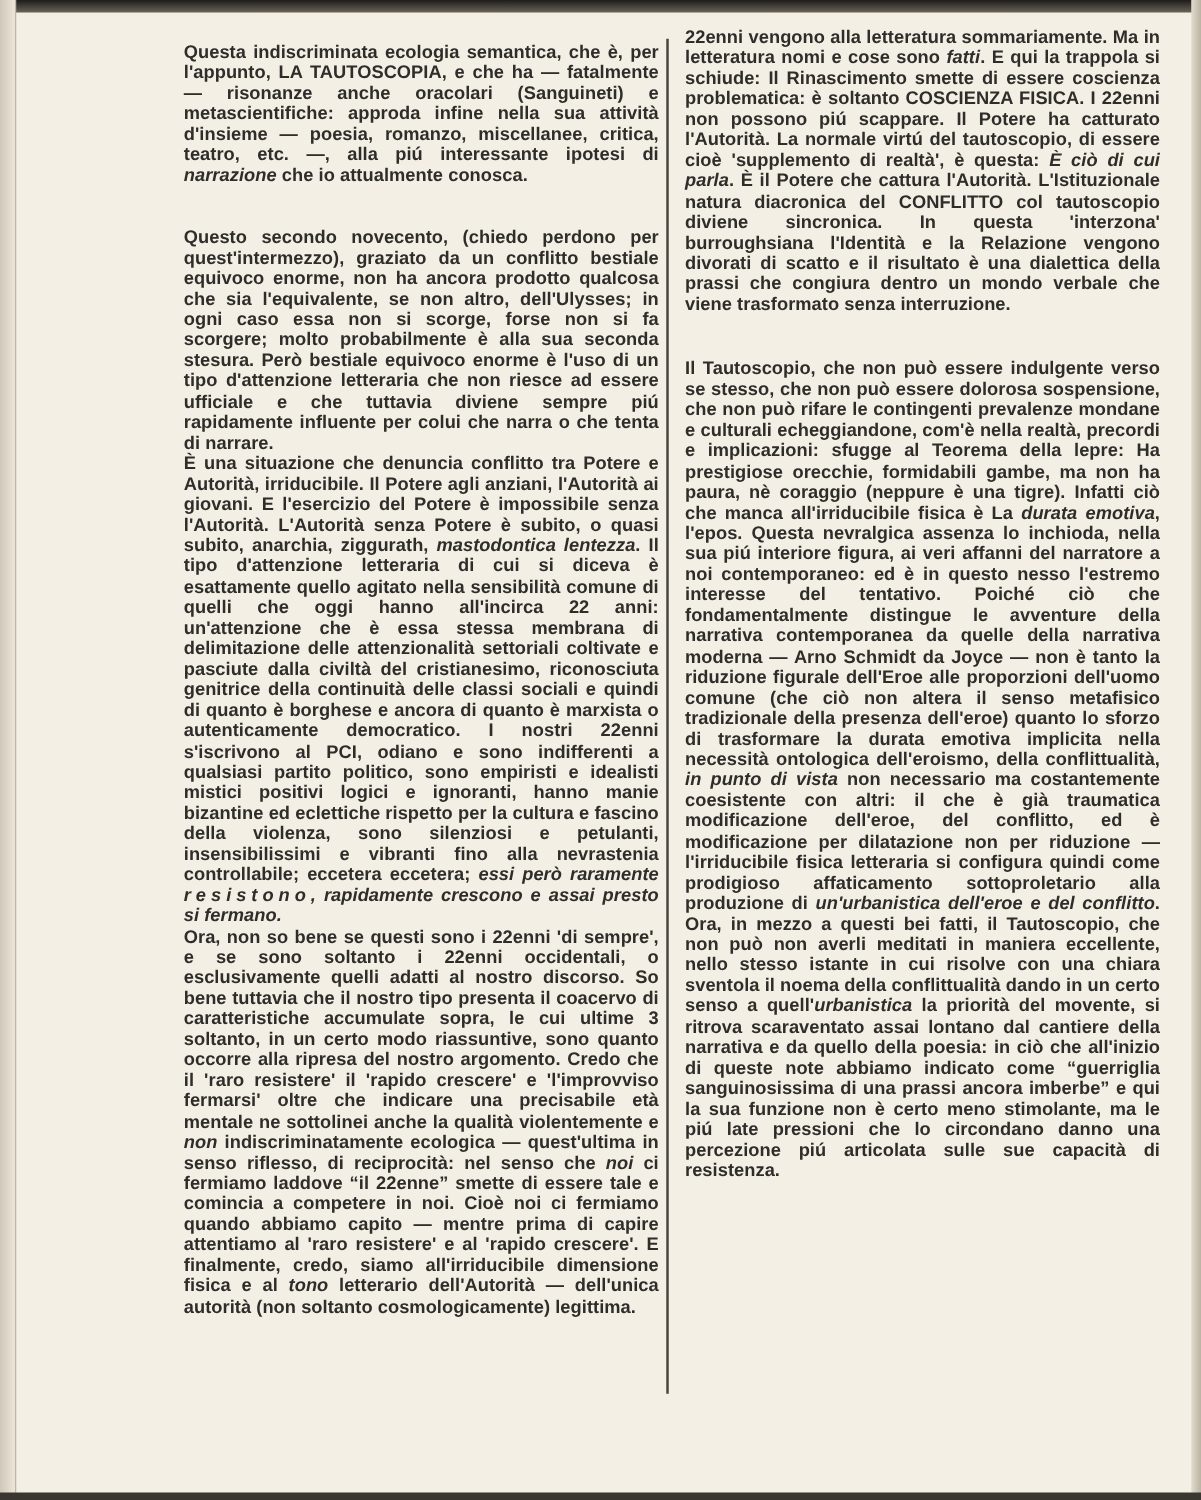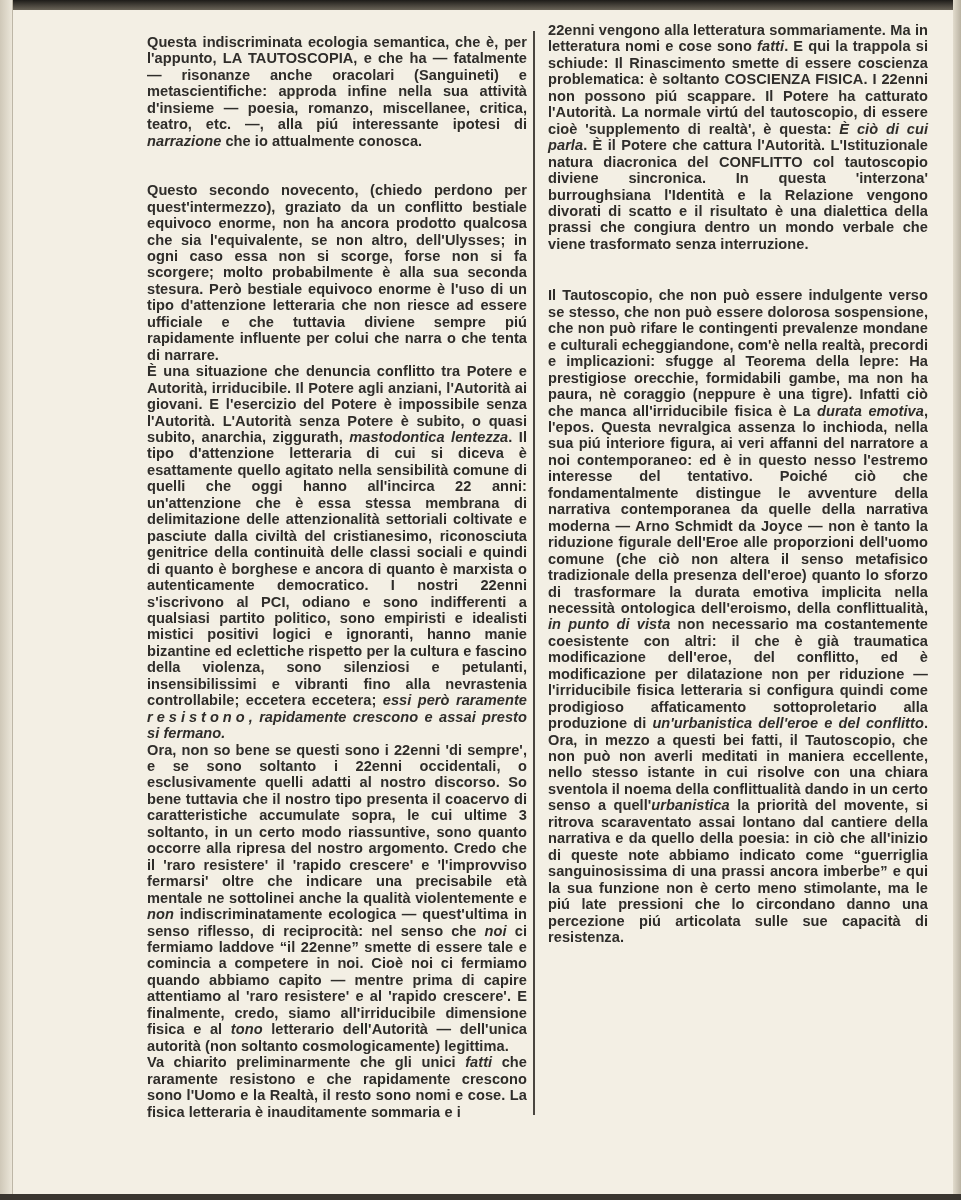--- a/index.html
+++ b/index.html
@@ -33,21 +33,20 @@
 <div class="top-edge"></div>
 <div class="left-edge"></div>
 <div class="right-edge"></div>
 <div class="bottom-edge"></div>
 
 <div class="col col-left">
   <p><span>Questa indiscriminata ecologia semantica, che è, per l'appunto, LA TAUTOSCOPIA, e che ha — fatalmente — risonanze anche oracolari (Sanguineti) e metascientifiche: approda infine nella sua attività d'insieme — poesia, romanzo, miscellanee, critica, teatro, etc. —, alla piú interessante ipotesi di </span><em>narrazione</em><span> che io attualmente conosca.</span></p>
   <p class="gap-big">Questo secondo novecento, (chiedo perdono per quest'intermezzo), graziato da un conflitto bestiale equivoco enorme, non ha ancora prodotto qualcosa che sia l'equivalente, se non altro, dell'Ulysses; in ogni caso essa non si scorge, forse non si fa scorgere; molto probabilmente è alla sua seconda stesura. Però bestiale equivoco enorme è l'uso di un tipo d'attenzione letteraria che non riesce ad essere ufficiale e che tuttavia diviene sempre piú rapidamente influente per colui che narra o che tenta di narrare.</p>
   <p><span>È una situazione che denuncia conflitto tra Potere e Autorità, irriducibile. Il Potere agli anziani, l'Autorità ai giovani. E l'esercizio del Potere è impossibile senza l'Autorità. L'Autorità senza Potere è subito, o quasi subito, anarchia, ziggurath, </span><em>mastodontica lentezza</em><span>. Il tipo d'attenzione letteraria di cui si diceva è esattamente quello agitato nella sensibilità comune di quelli che oggi hanno all'incirca 22 anni: un'attenzione che è essa stessa membrana di delimitazione delle attenzionalità settoriali coltivate e pasciute dalla civiltà del cristianesimo, riconosciuta genitrice della continuità delle classi sociali e quindi di quanto è borghese e ancora di quanto è marxista o autenticamente democratico. I nostri 22enni s'iscrivono al PCI, odiano e sono indifferenti a qualsiasi partito politico, sono empiristi e idealisti mistici positivi logici e ignoranti, hanno manie bizantine ed eclettiche rispetto per la cultura e fascino della violenza, sono silenziosi e petulanti, insensibilissimi e vibranti fino alla nevrastenia controllabile; eccetera eccetera; </span><em>essi però raramente</em> <span class="spaced">resistono</span><em>, rapidamente crescono e assai presto si fermano.</em></p>
   <p><span>Ora, non so bene se questi sono i 22enni 'di sempre', e se sono soltanto i 22enni occidentali, o esclusivamente quelli adatti al nostro discorso. So bene tuttavia che il nostro tipo presenta il coacervo di caratteristiche accumulate sopra, le cui ultime 3 soltanto, in un certo modo riassuntive, sono quanto occorre alla ripresa del nostro argomento. Credo che il 'raro resistere' il 'rapido crescere' e 'l'improvviso fermarsi' oltre che indicare una precisabile età mentale ne sottolinei anche la qualità violentemente e </span><em>non</em><span> indiscriminatamente ecologica — quest'ultima in senso riflesso, di reciprocità: nel senso che </span><em>noi</em><span> ci fermiamo laddove “il 22enne” smette di essere tale e comincia a competere in noi. Cioè noi ci fermiamo quando abbiamo capito — mentre prima di capire attentiamo al 'raro resistere' e al 'rapido crescere'. E finalmente, credo, siamo all'irriducibile dimensione fisica e al </span><em>tono</em><span> letterario dell'Autorità — dell'unica autorità (non soltanto cosmologicamente) legittima.</span></p>
-  <p><span>Va chiarito preliminarmente che gli unici </span><em>fatti</em><span> che raramente resistono e che rapidamente crescono sono l'Uomo e la Realtà, il resto sono nomi e cose. La fisica letteraria è inauditamente sommaria e i</span></p>
 </div>
 
 <div class="divider"></div>
 
 <div class="col col-right">
   <p><span>22enni vengono alla letteratura sommariamente. Ma in letteratura nomi e cose sono </span><em>fatti</em><span>. E qui la trappola si schiude: Il Rinascimento smette di essere coscienza problematica: è soltanto COSCIENZA FISICA. I 22enni non possono piú scappare. Il Potere ha catturato l'Autorità. La normale virtú del tautoscopio, di essere cioè 'supplemento di realtà', è questa: </span><em>È ciò di cui parla</em><span>. È il Potere che cattura l'Autorità. L'Istituzionale natura diacronica del CONFLITTO col tautoscopio diviene sincronica. In questa 'interzona' burroughsiana l'Identità e la Relazione vengono divorati di scatto e il risultato è una dialettica della prassi che congiura dentro un mondo verbale che viene trasformato senza interruzione.</span></p>
   <p class="gap-xl"><span>Il Tautoscopio, che non può essere indulgente verso se stesso, che non può essere dolorosa sospensione, che non può rifare le contingenti prevalenze mondane e culturali echeggiandone, com'è nella realtà, precordi e implicazioni: sfugge al Teorema della lepre: Ha prestigiose orecchie, formidabili gambe, ma non ha paura, nè coraggio (neppure è una tigre). Infatti ciò che manca all'irriducibile fisica è La </span><em>durata emotiva</em><span>, l'epos. Questa nevralgica assenza lo inchioda, nella sua piú interiore figura, ai veri affanni del narratore a noi contemporaneo: ed è in questo nesso l'estremo interesse del tentativo. Poiché ciò che fondamentalmente distingue le avventure della narrativa contemporanea da quelle della narrativa moderna — Arno Schmidt da Joyce — non è tanto la riduzione figurale dell'Eroe alle proporzioni dell'uomo comune (che ciò non altera il senso metafisico tradizionale della presenza dell'eroe) quanto lo sforzo di trasformare la durata emotiva implicita nella necessità ontologica dell'eroismo, della conflittualità, </span><em>in punto di vista</em><span> non necessario ma costantemente coesistente con altri: il che è già traumatica modificazione dell'eroe, del conflitto, ed è modificazione per dilatazione non per riduzione — l'irriducibile fisica letteraria si configura quindi come prodigioso affaticamento sottoproletario alla produzione di </span><em>un'urbanistica dell'eroe e del conflitto</em><span>. Ora, in mezzo a questi bei fatti, il Tautoscopio, che non può non averli meditati in maniera eccellente, nello stesso istante in cui risolve con una chiara sventola il noema della conflittualità dando in un certo senso a quell'</span><em>urbanistica</em><span> la priorità del movente, si ritrova scaraventato assai lontano dal cantiere della narrativa e da quello della poesia: in ciò che all'inizio di queste note abbiamo indicato come “guerriglia sanguinosissima di una prassi ancora imberbe” e qui la sua funzione non è certo meno stimolante, ma le piú late pressioni che lo circondano danno una percezione piú articolata sulle sue capacità di resistenza.</span></p>
 </div>
 
 <div class="page-number">27</div>

